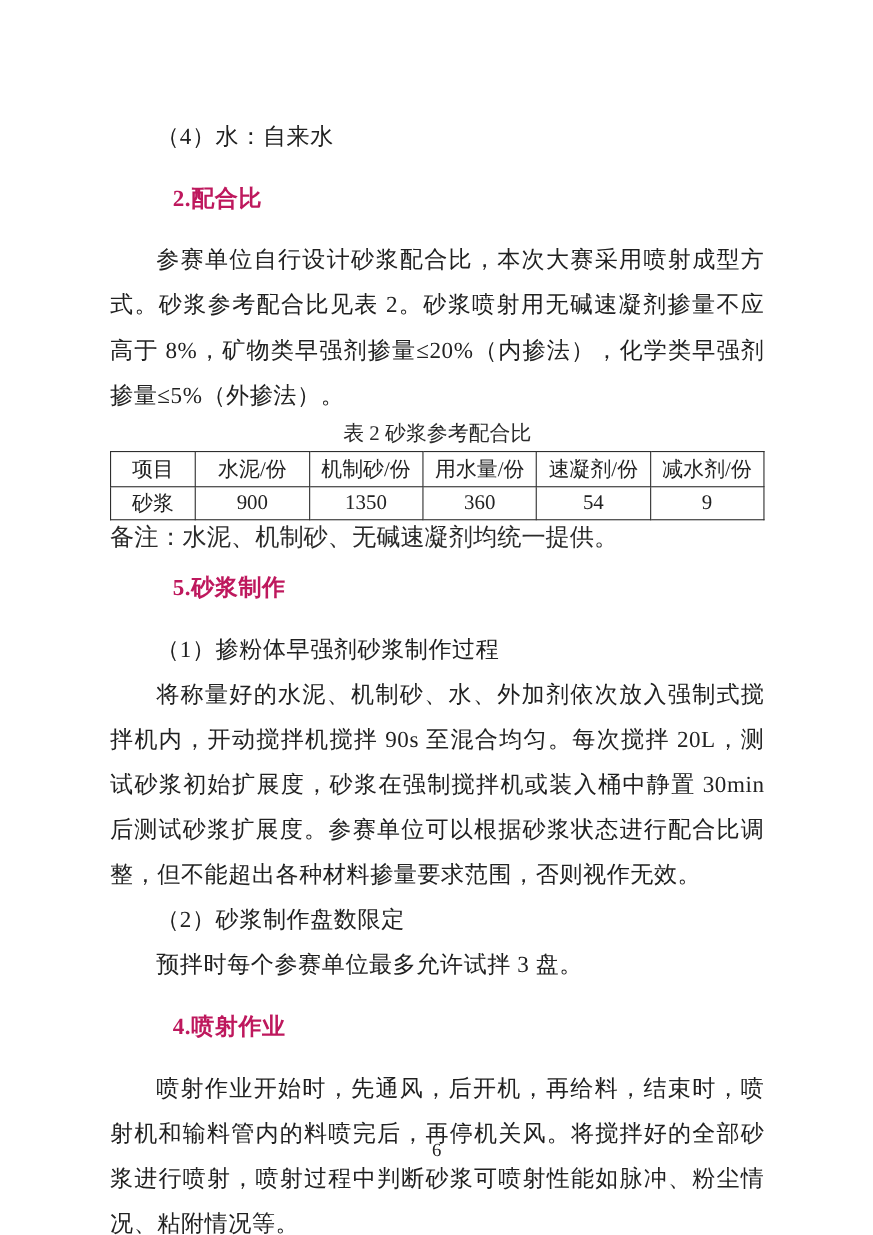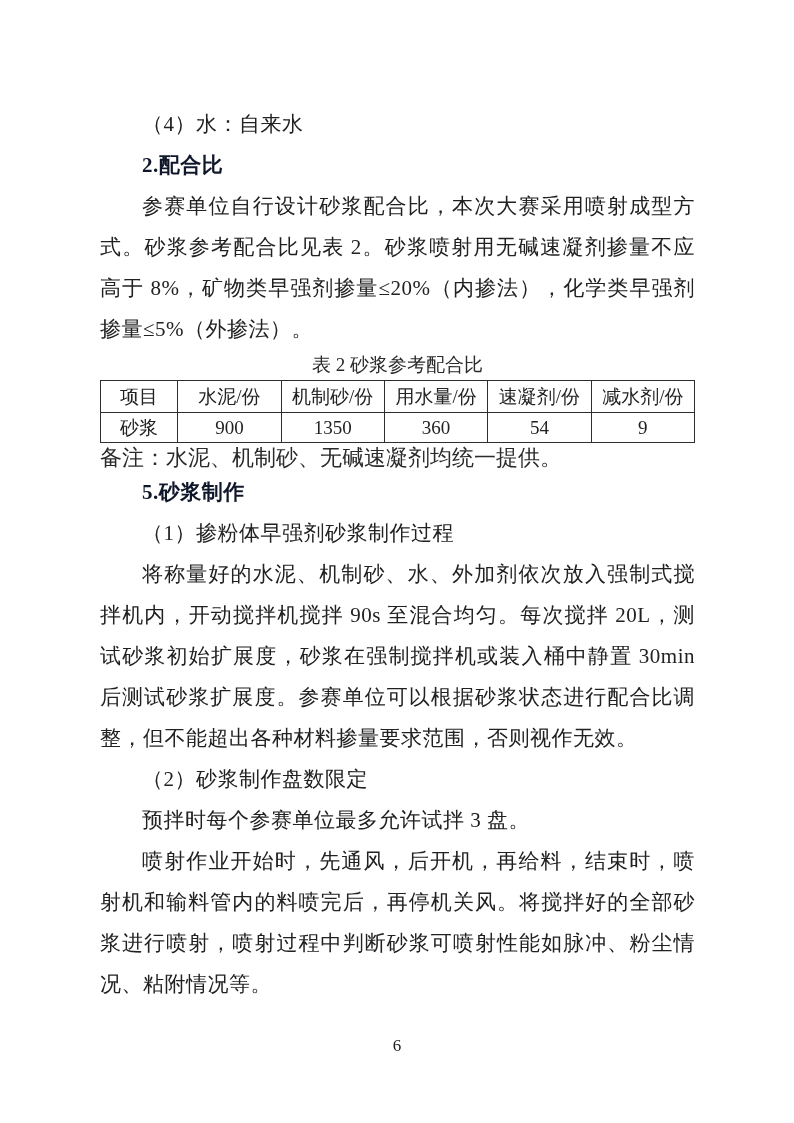--- a/index.html
+++ b/index.html
@@ -27,24 +27,24 @@
     letter-spacing: 0.5px;
   }
   .body-para {
     text-align: justify;
     text-justify: inter-ideograph;
   }
   .sec-heading {
     font-size: 21px;
     line-height: 41px;
     font-weight: 700;
-    margin: 0;
+    margin: 15px;
     text-indent: 2em;
     letter-spacing: 0.5px;
-    color: #0f172a;
+    color: #be185d;
   }
   .tbl-caption {
     font-size: 19px;
     line-height: 24px;
     text-align: center;
     margin: 3px 0 3px 0;
     text-indent: 0;
     color: #2a2a2a;
   }
   table.mix-table {
@@ -130,18 +130,19 @@
   <p class="sec-heading">5.砂浆制作</p>
 
   <p class="body-line">（1）掺粉体早强剂砂浆制作过程</p>
 
   <p class="body-para">将称量好的水泥、机制砂、水、外加剂依次放入强制式搅拌机内，开动搅拌机搅拌 90s 至混合均匀。每次搅拌 20L，测试砂浆初始扩展度，砂浆在强制搅拌机或装入桶中静置 30min 后测试砂浆扩展度。参赛单位可以根据砂浆状态进行配合比调整，但不能超出各种材料掺量要求范围，否则视作无效。</p>
 
   <p class="body-line">（2）砂浆制作盘数限定</p>
 
   <p class="body-line">预拌时每个参赛单位最多允许试拌 3 盘。</p>
 
+  <p class="sec-heading">4.喷射作业</p>
 
   <p class="body-para">喷射作业开始时，先通风，后开机，再给料，结束时，喷射机和输料管内的料喷完后，再停机关风。将搅拌好的全部砂浆进行喷射，喷射过程中判断砂浆可喷射性能如脉冲、粉尘情况、粘附情况等。</p>
 
   <div class="page-number">6</div>
 
 </div>
 
 </body></html>

